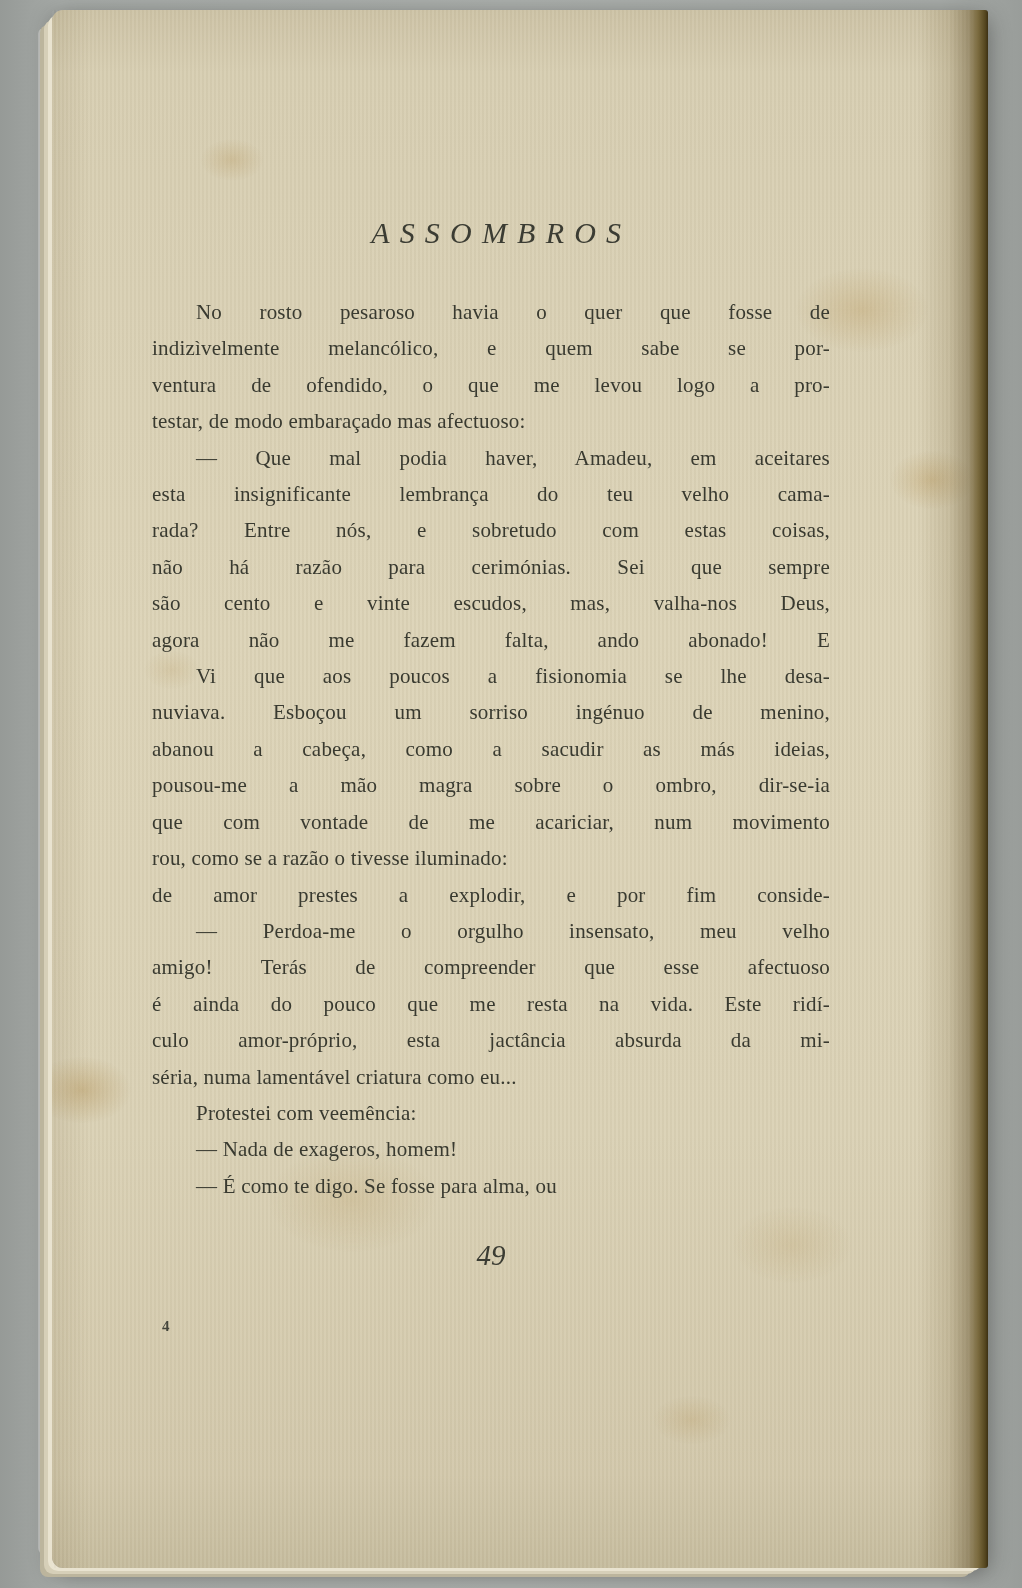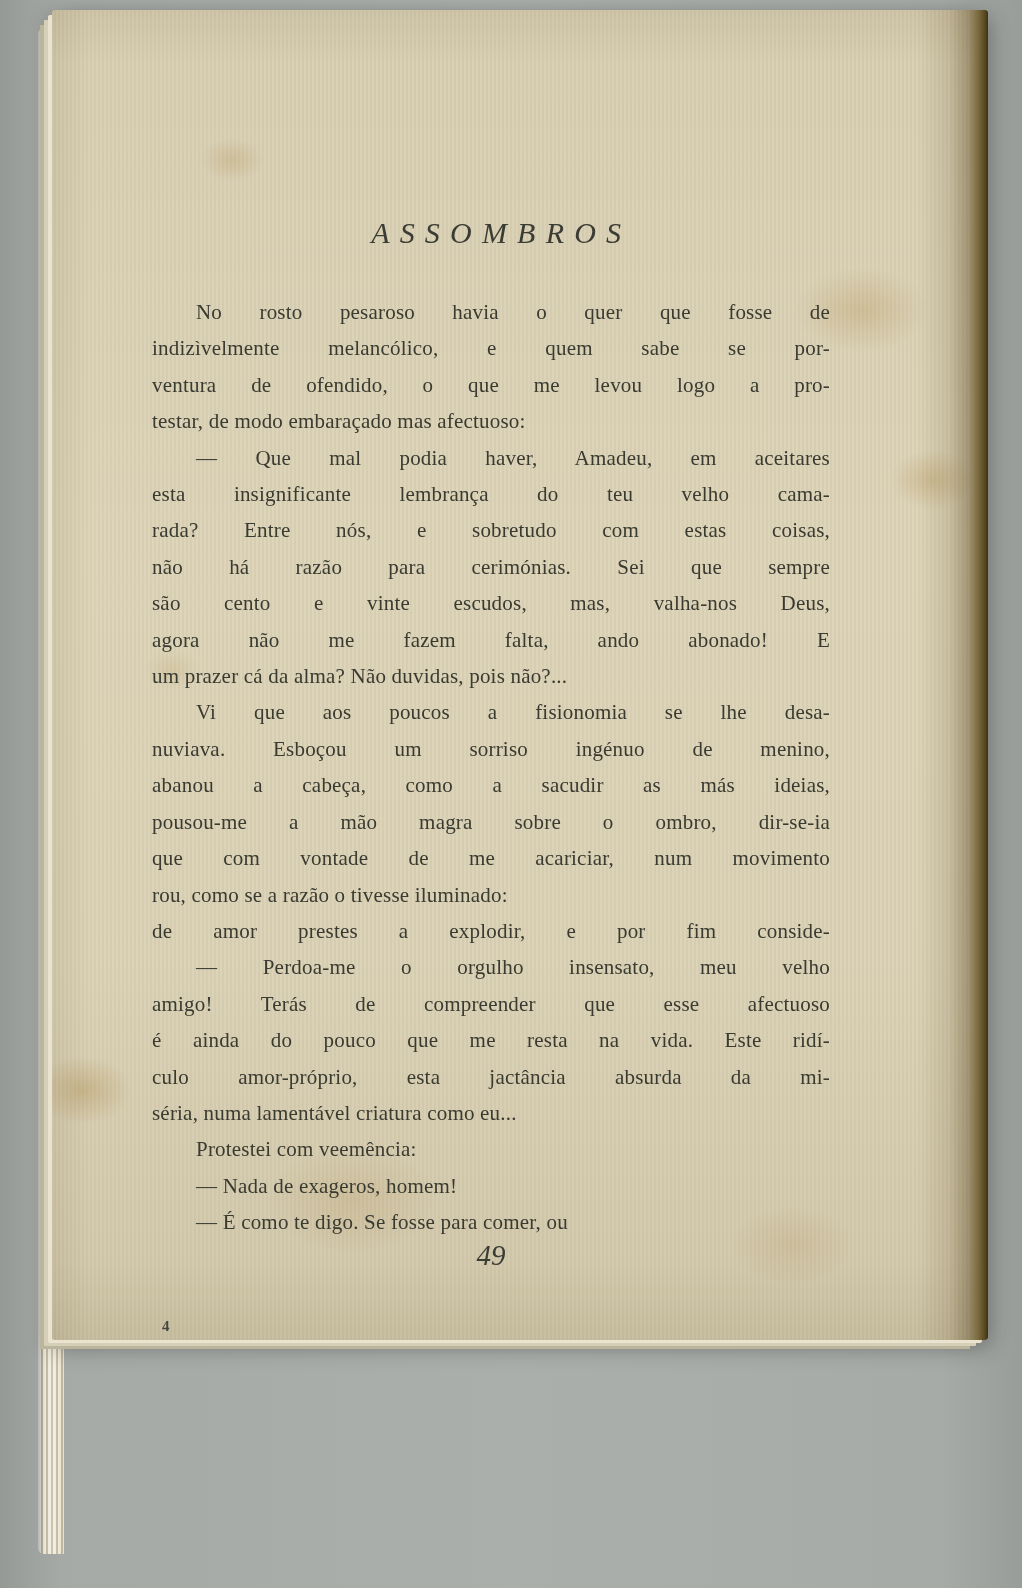--- a/index.html
+++ b/index.html
@@ -36,22 +36,22 @@
     background: repeating-linear-gradient(90deg,
       rgba(255,255,255,0.35) 0 3px,
       rgba(120,110,85,0.30) 3px 5px);
     border-radius: 6px 0 0 6px;
   }
   .page {
     position: absolute;
     left: 52px;
     top: 10px;
     width: 936px;
-    height: 1330px;
-    border-radius: 3px;
+    height: 1558px;
+    border-radius: 11px;
     background:
       linear-gradient(90deg, rgba(120,105,70,0.12) 0%, rgba(120,105,70,0) 4%),
       linear-gradient(180deg, #cdc3a6 0%, #d7ceb2 4%, #dcd3b7 40%, #dad1b5 72%, #d2c8ab 94%, #c6bc9e 100%);
     box-shadow:
       -5px 4px 0 -1px #e9e3d0,
       -10px 8px 0 -2px #d6cfb8,
       -15px 12px 0 -3px #bcb59d,
       0 6px 22px rgba(30,30,28,0.45);
   }
   .paper-grain {
@@ -180,21 +180,20 @@
               <div class="line">ventura de ofendido, o que me levou logo a pro-</div>
               <div class="line last">testar, de modo embaraçado mas afectuoso:</div>
             </div>
             <div class="paragraph">
               <div class="line first">— Que mal podia haver, Amadeu, em aceitares</div>
               <div class="line">esta insignificante lembrança do teu velho cama-</div>
               <div class="line">rada? Entre nós, e sobretudo com estas coisas,</div>
               <div class="line">não há razão para cerimónias. Sei que sempre</div>
               <div class="line">são cento e vinte escudos, mas, valha-nos Deus,</div>
               <div class="line">agora não me fazem falta, ando abonado! E</div>
-              <div class="line last">um prazer cá da alma? Não duvidas, pois não?...</div>
             </div>
             <div class="paragraph">
               <div class="line first">Vi que aos poucos a fisionomia se lhe desa-</div>
               <div class="line">nuviava. Esboçou um sorriso ingénuo de menino,</div>
               <div class="line">abanou a cabeça, como a sacudir as más ideias,</div>
               <div class="line">pousou-me a mão magra sobre o ombro, dir-se-ia</div>
               <div class="line">que com vontade de me acariciar, num movimento</div>
               <div class="line last">rou, como se a razão o tivesse iluminado:</div>
               <div class="line">de amor prestes a explodir, e por fim conside-</div>
             </div>
@@ -205,21 +204,21 @@
               <div class="line">culo amor-próprio, esta jactância absurda da mi-</div>
               <div class="line last">séria, numa lamentável criatura como eu...</div>
             </div>
             <div class="paragraph">
               <div class="line first last">Protestei com veemência:</div>
             </div>
             <div class="paragraph">
               <div class="line first last">— Nada de exageros, homem!</div>
             </div>
             <div class="paragraph">
-              <div class="line first last">— É como te digo. Se fosse para comer, ou</div>
+              <div class="line first last">— É como te digo. Se fosse para alma, ou</div>
             </div>
           </div>
 
         <div class="page-number">49</div>
 
         <div class="signature-mark">4</div>
       </div>
     </div>
   </div>
 </div>

